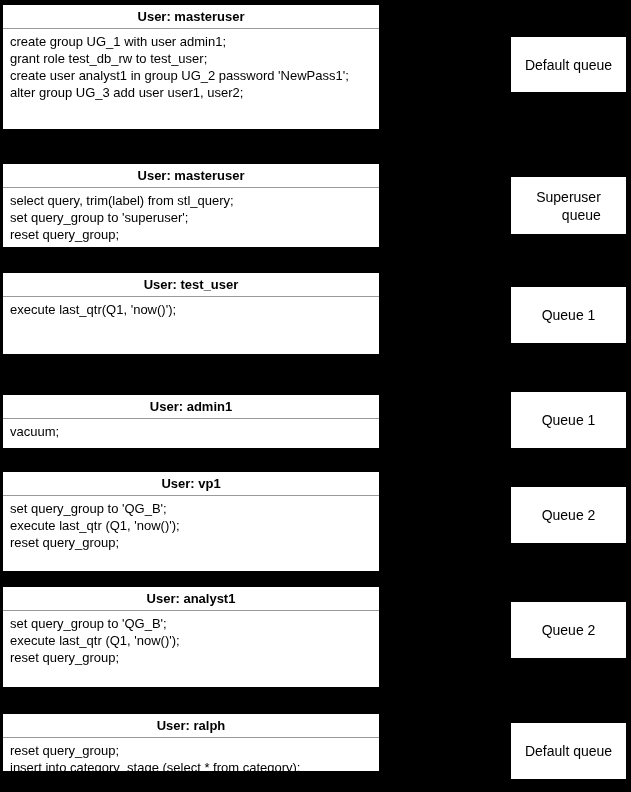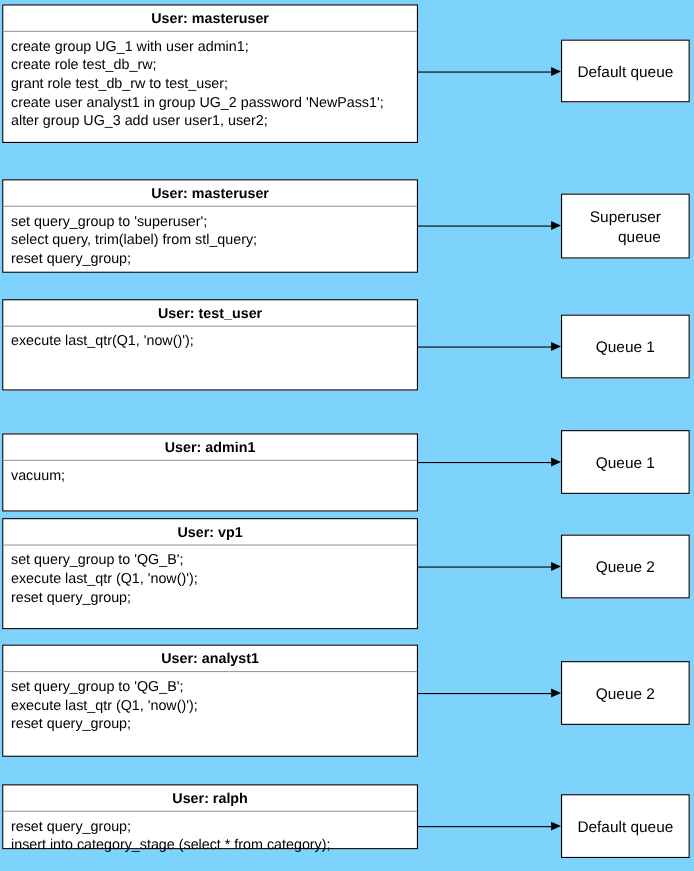--- a/index.html
+++ b/index.html
@@ -1,21 +1,21 @@
 <!DOCTYPE html>
 <html><head>
 <meta charset="utf-8">
 <style>
   html, body { margin:0; padding:0; background:#ffffff; }
   body {
     width:631px; height:792px;
     font-family:"Liberation Sans","DejaVu Sans",sans-serif;
     color:#000;
   }
-  .canvas { position:relative; width:631px; height:792px; background:#7dd3fc; overflow:hidden; }
+  .canvas { position:relative; width:631px; height:792px; background:#000000; overflow:hidden; }
 
   .user-box {
     position:absolute; left:2px; width:378px;
     border:1px solid #000; background:#fff; box-sizing:border-box;
   }
   .user-box-header {
     height:24px; box-sizing:border-box;
     border-bottom:1px solid #9a9a9a;
     display:flex; align-items:center; justify-content:center;
     font-size:13px; font-weight:bold;
@@ -45,37 +45,36 @@
 </style>
 </head>
 <body>
 
 <div class="canvas">
 
   <div class="user-box" style="top:4px;height:126px">
     <div class="user-box-header">User: masteruser</div>
     <div class="user-box-body">
       <div>create group UG_1 with user admin1;</div>
-      <div>create role test_db_rw;</div>
       <div>grant role test_db_rw to test_user;</div>
       <div>create user analyst1 in group UG_2 password 'NewPass1';</div>
       <div>alter group UG_3 add user user1, user2;</div>
     </div>
   </div>
   <div class="arrow" style="top:65px">
     <span class="arrow-line"></span>
     <span class="arrow-head"></span>
   </div>
   <div class="queue-box" style="top:36px;height:57px">Default queue</div>
 
   <div class="user-box" style="top:163px;height:85px">
     <div class="user-box-header">User: masteruser</div>
     <div class="user-box-body">
+      <div>select query, trim(label) from stl_query;</div>
       <div>set query_group to 'superuser';</div>
-      <div>select query, trim(label) from stl_query;</div>
       <div>reset query_group;</div>
     </div>
   </div>
   <div class="arrow" style="top:205px">
     <span class="arrow-line"></span>
     <span class="arrow-head"></span>
   </div>
   <div class="queue-box" style="top:176px;height:59px">Superuser
 queue</div>
 
@@ -84,21 +83,21 @@
     <div class="user-box-body">
       <div>execute last_qtr(Q1, 'now()');</div>
     </div>
   </div>
   <div class="arrow" style="top:315px">
     <span class="arrow-line"></span>
     <span class="arrow-head"></span>
   </div>
   <div class="queue-box" style="top:286px;height:58px">Queue 1</div>
 
-  <div class="user-box" style="top:394px;height:71px">
+  <div class="user-box" style="top:394px;height:55px">
     <div class="user-box-header">User: admin1</div>
     <div class="user-box-body">
       <div>vacuum;</div>
     </div>
   </div>
   <div class="arrow" style="top:420px">
     <span class="arrow-line"></span>
     <span class="arrow-head"></span>
   </div>
   <div class="queue-box" style="top:391px;height:58px">Queue 1</div>

